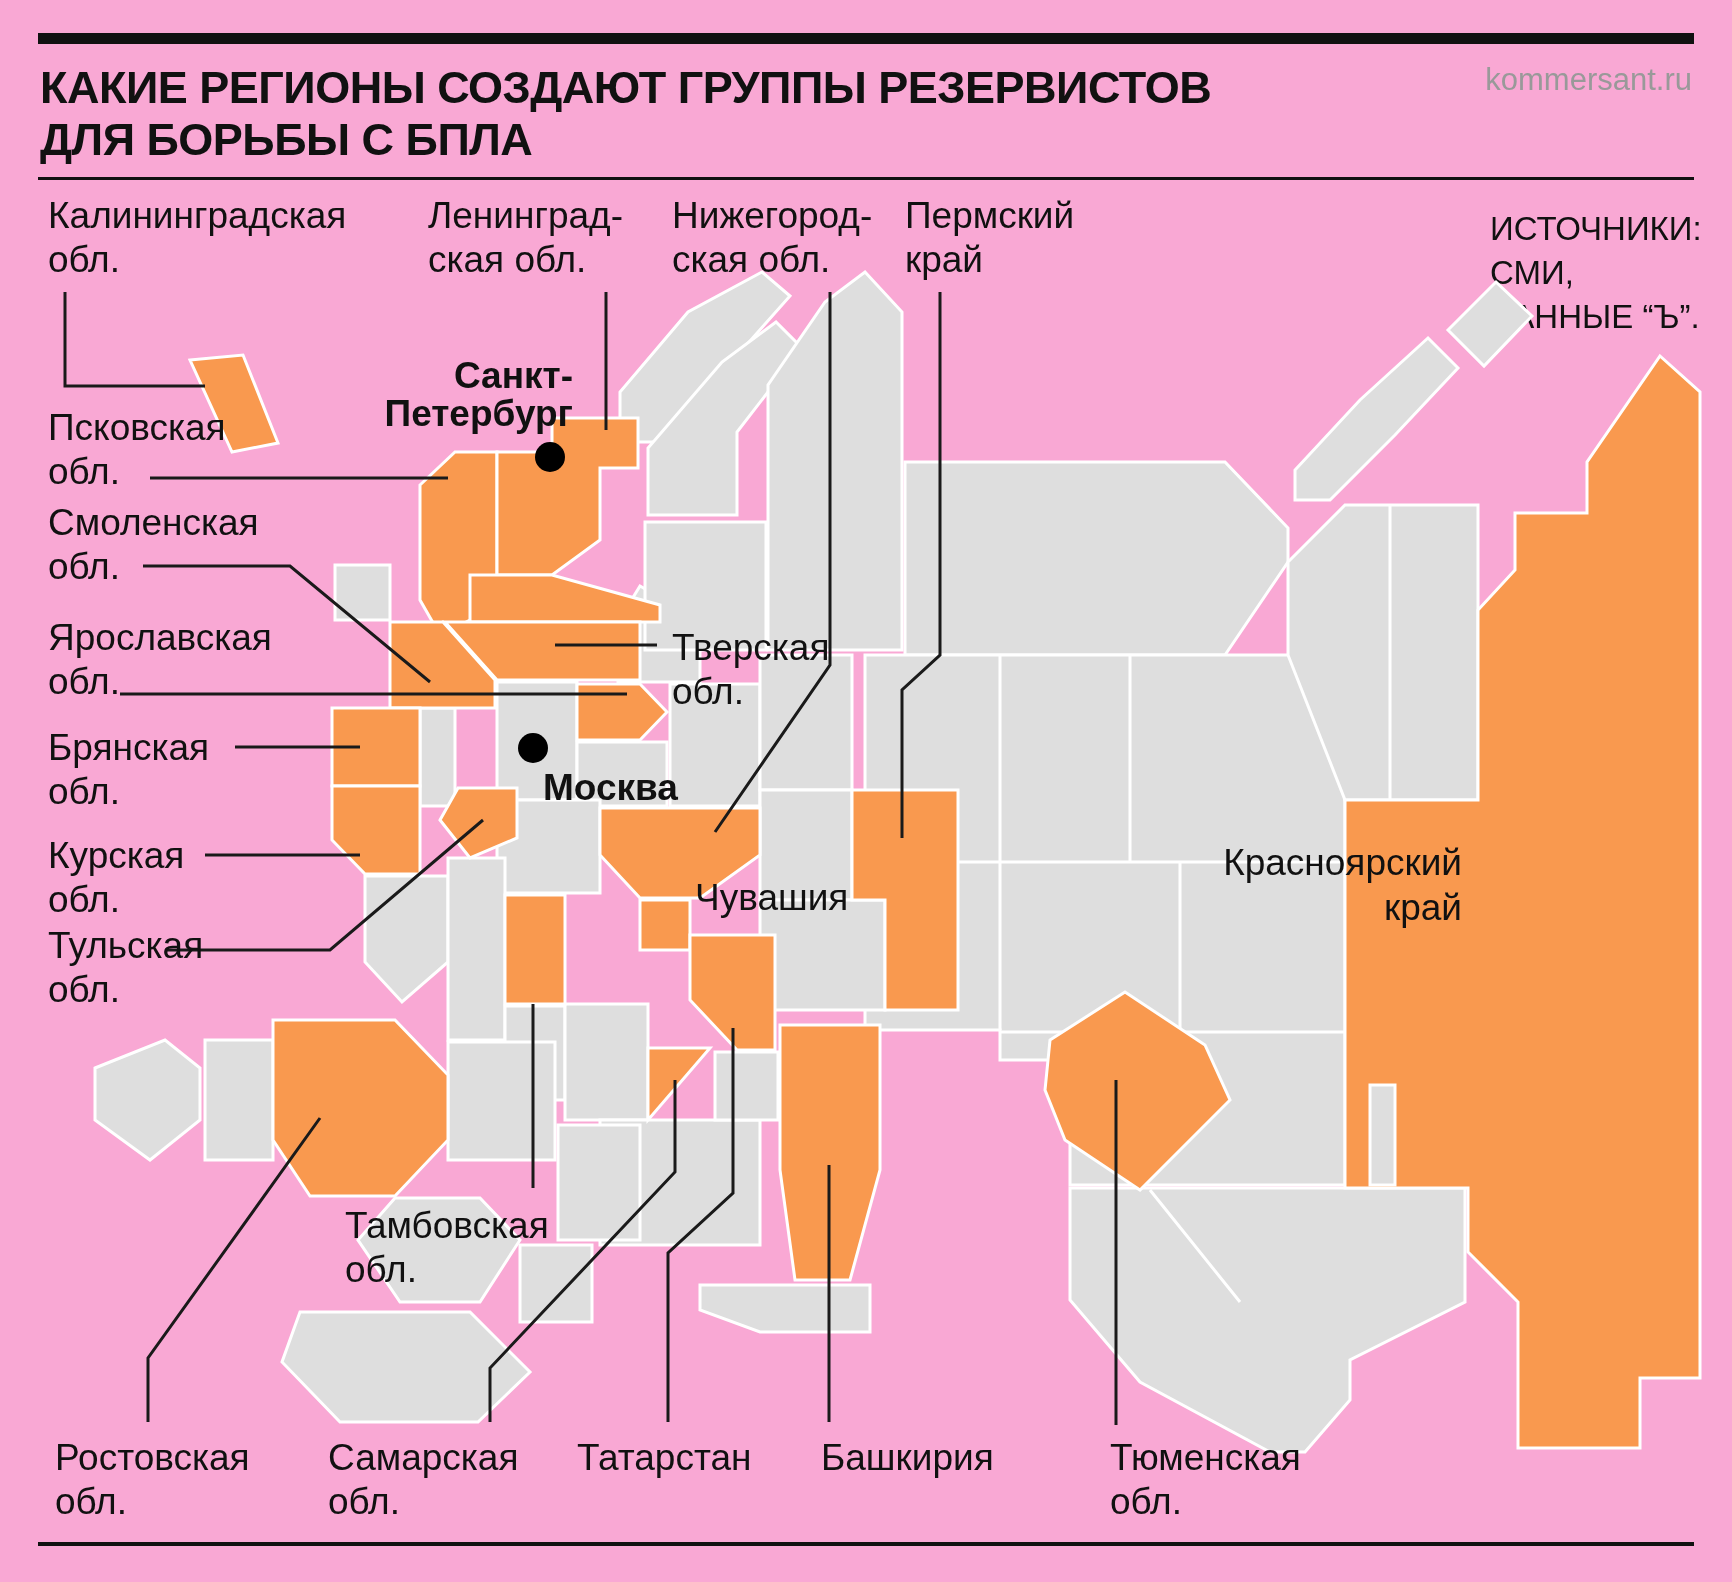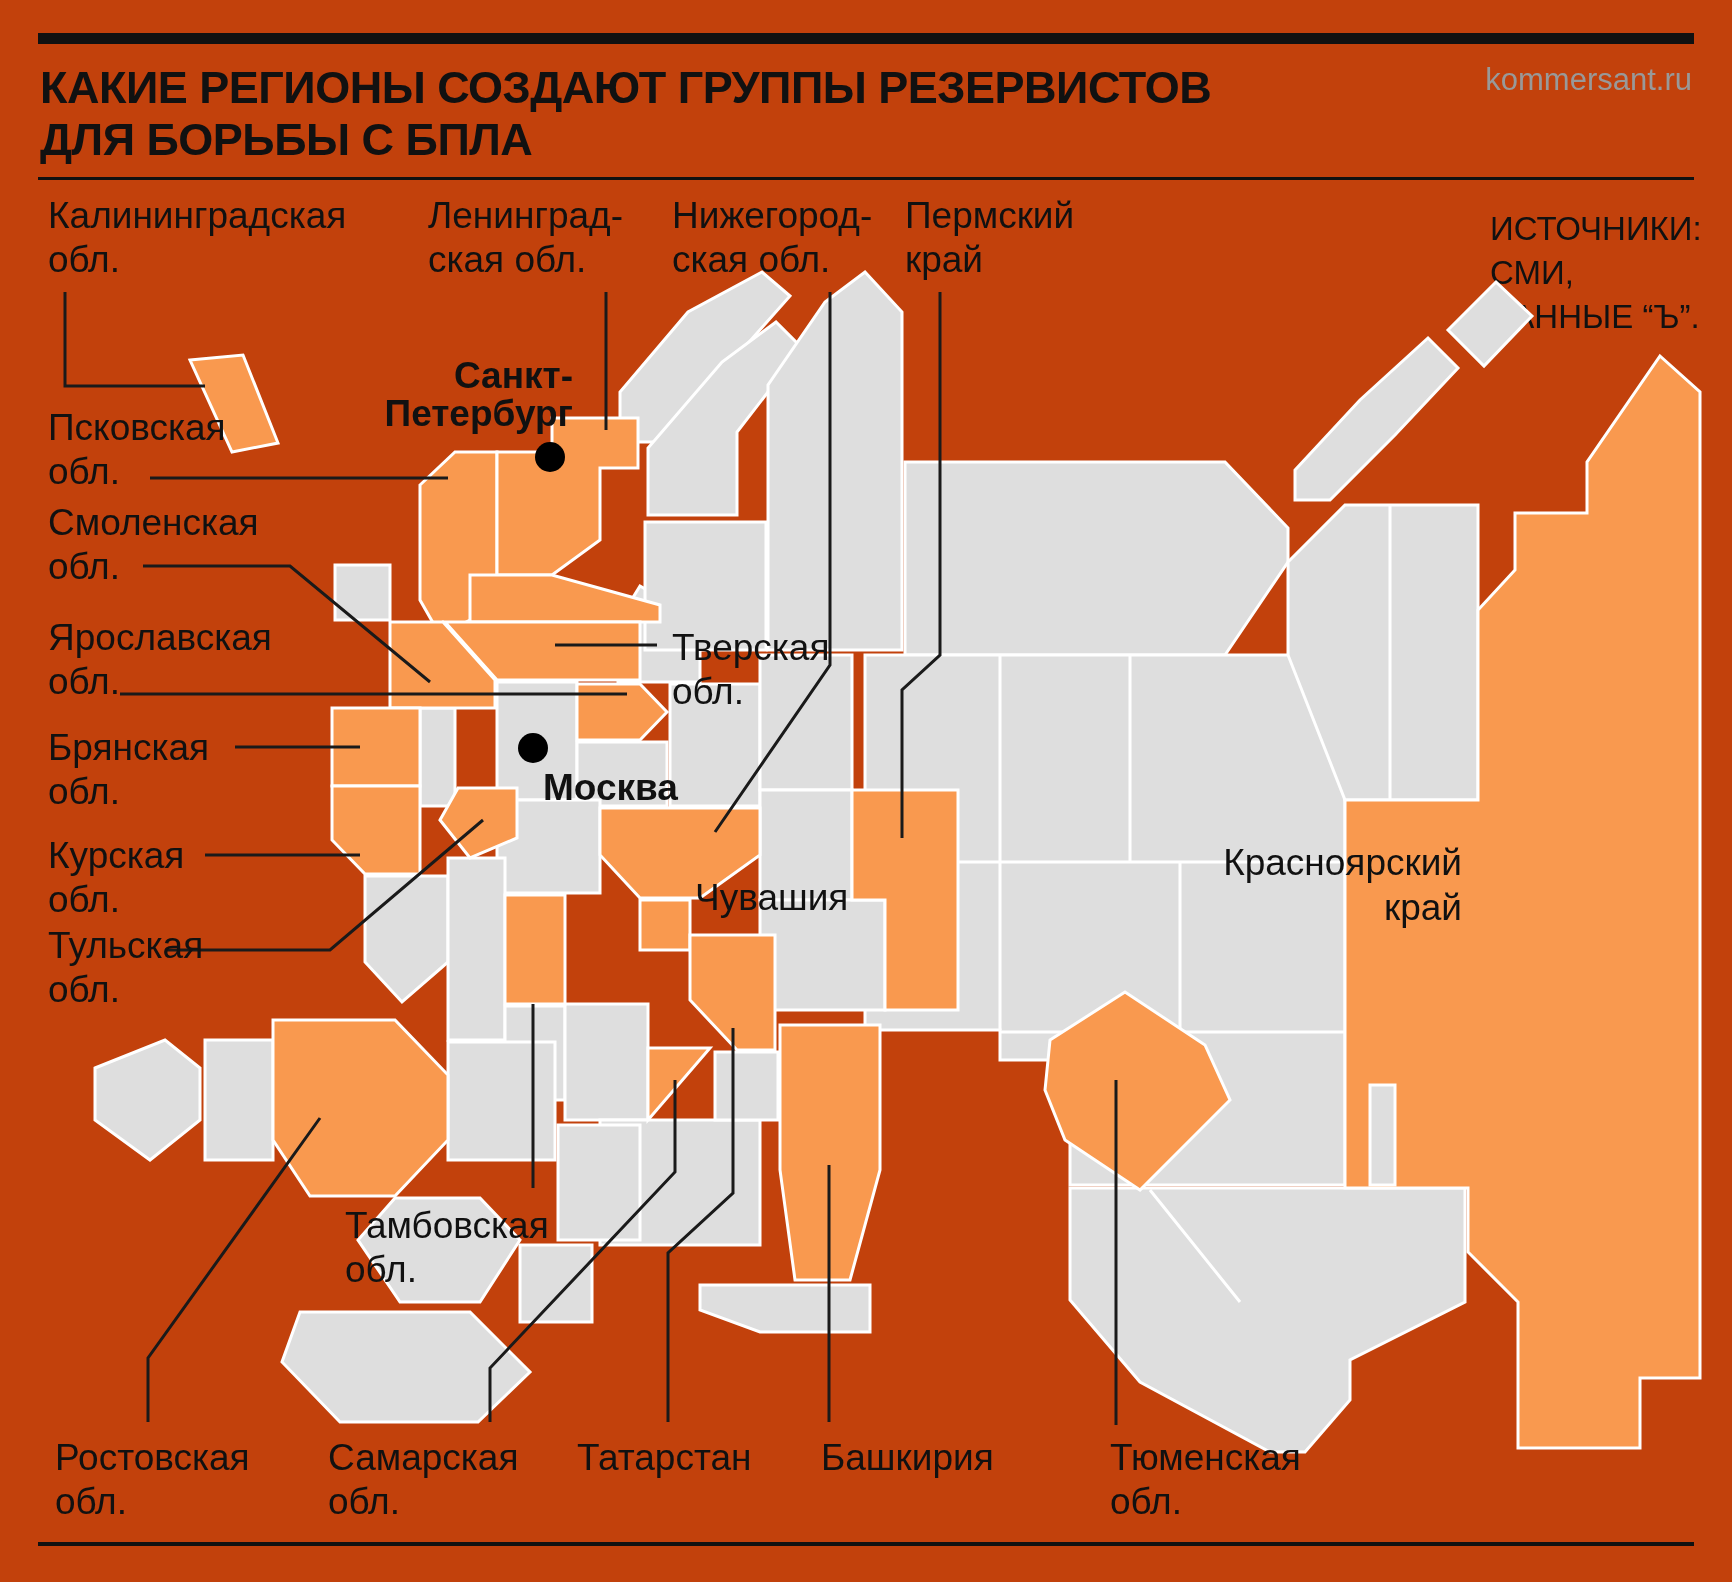--- a/index.html
+++ b/index.html
@@ -3,21 +3,21 @@
 <meta charset="utf-8">
 <style>
   :root{
     --accent:#F9994F;
     --region:#DEDEDE;
     --ink:#111111;
     --muted:#999999;
     --line:#1A1A1A;
   }
   html,body{margin:0;padding:0;background:#fff;}
-  .canvas{position:relative;width:1732px;height:1582px;background:#c2410c;overflow:hidden;}
+  .canvas{position:relative;width:1732px;height:1582px;background:#f9a8d4;overflow:hidden;}
   svg{display:block;font-family:"Liberation Sans",sans-serif;}
   .gray{fill:var(--region);stroke:#fff;stroke-width:3;stroke-linejoin:miter;}
   .orange{fill:var(--accent);stroke:#fff;stroke-width:3;stroke-linejoin:miter;}
   .seam{fill:none;stroke:#fff;stroke-width:3;}
   .leader{fill:none;stroke:var(--line);stroke-width:3;}
   .rule{fill:var(--ink);}
   .title{font-size:45px;font-weight:bold;fill:var(--ink);letter-spacing:-0.5px;}
   .site{font-size:31px;fill:var(--muted);}
   .src{font-size:33px;fill:var(--ink);}
   .lbl{font-size:37px;fill:var(--ink);}

